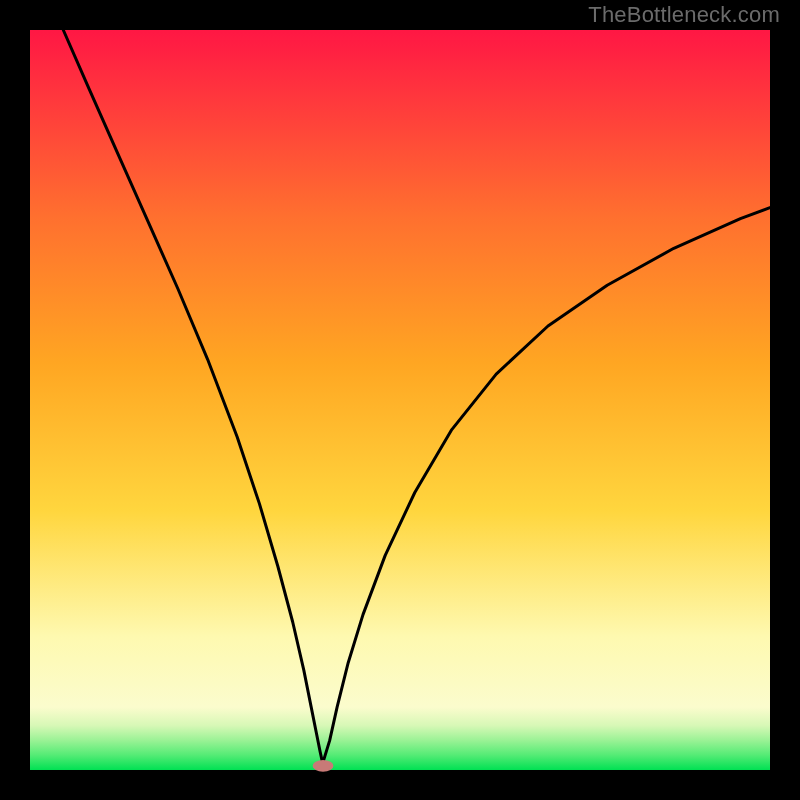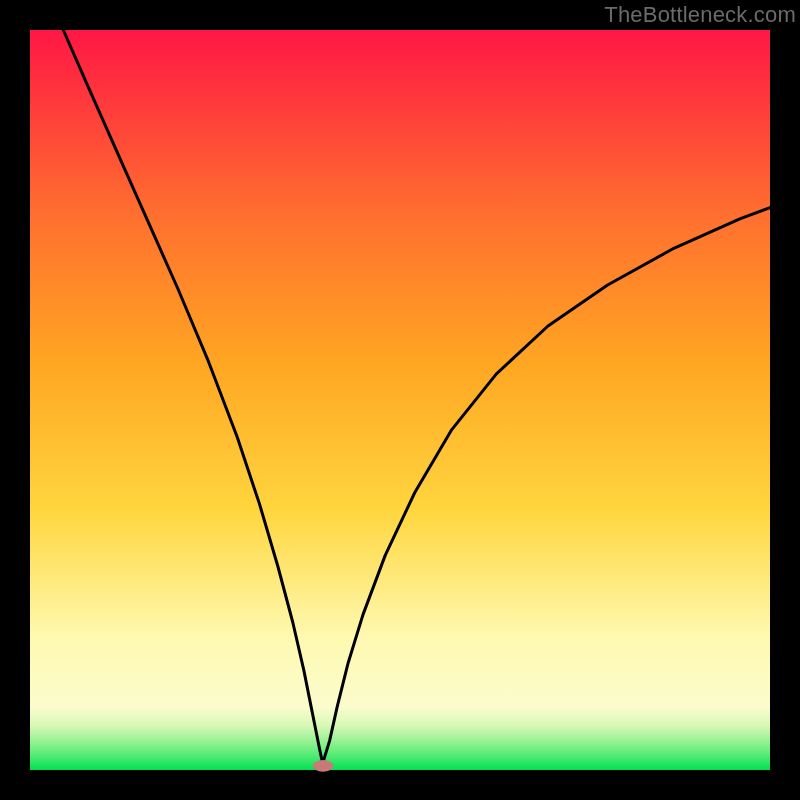--- a/index.html
+++ b/index.html
@@ -13,21 +13,21 @@
   }
   .frame {
     position: relative;
     width: 800px;
     height: 800px;
     background: #000;
   }
   .watermark {
     position: absolute;
     top: 2px;
-    right: 4px;
+    right: 20px;
     color: #6b6b6b;
     font-size: 22px;
     font-weight: 400;
     letter-spacing: 0.2px;
     user-select: none;
   }
   svg {
     position: absolute;
     top: 0;
     left: 0;

